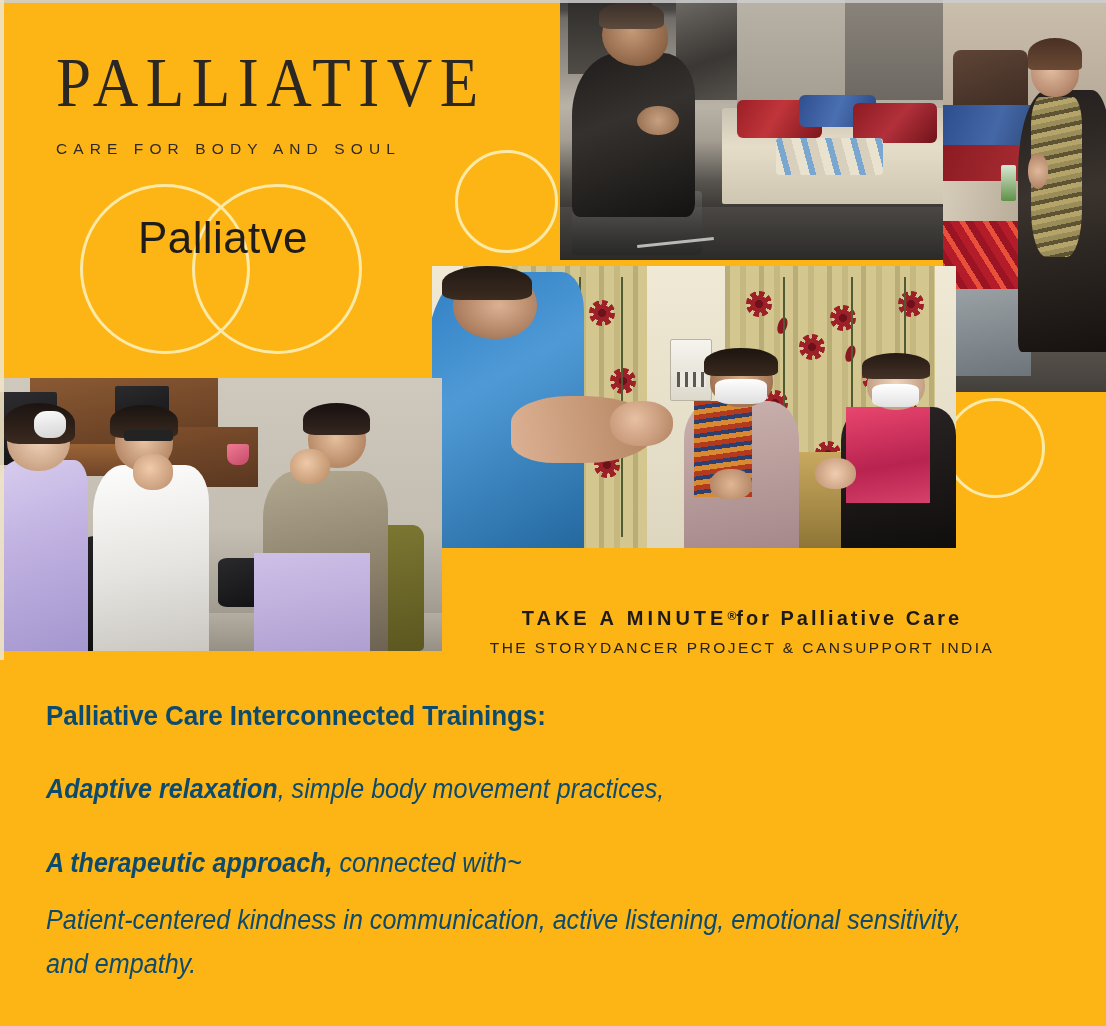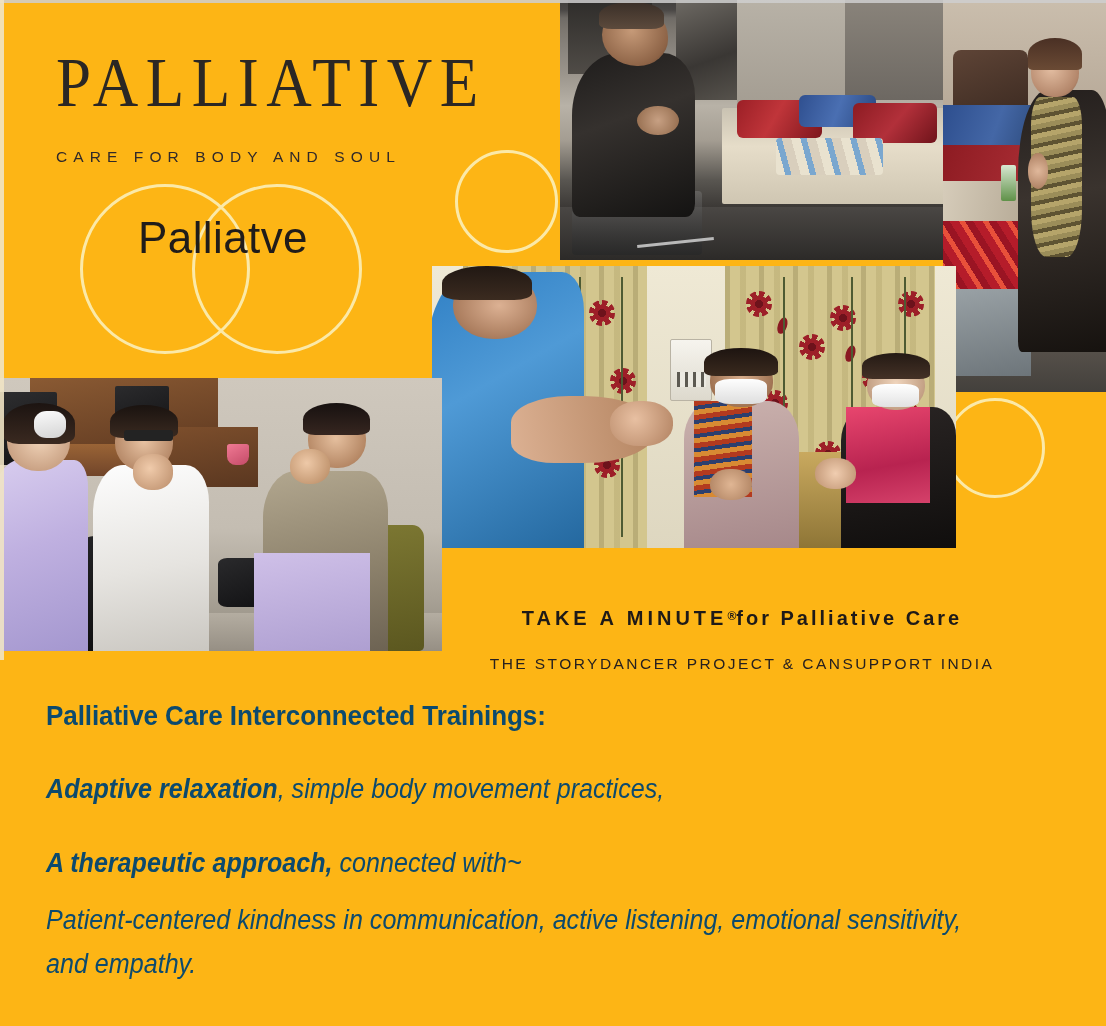--- a/index.html
+++ b/index.html
@@ -43,21 +43,21 @@
     font-size: 63px;
     line-height: 1.05;
     letter-spacing: 7.5px;
     color: #2b2724;
     font-weight: 400;
     white-space: nowrap;
     transform: scaleY(1.12);
     transform-origin: left top;
   }
   .logo-sub {
-    margin-top: 36px;
+    margin-top: 28px;
     font-family: "Liberation Sans", sans-serif;
     font-size: 15.5px;
     letter-spacing: 6.1px;
     color: #30292a;
     font-weight: 400;
     white-space: nowrap;
   }
 
   
   .circ {
@@ -239,21 +239,21 @@
     font-size: 20px;
     font-weight: 700;
     letter-spacing: 4.0px;
     color: #1e1a18;
     white-space: nowrap;
     margin-top: 42px;
   }
   .tagline-1 .reg { font-size: 12px; vertical-align: 5px; letter-spacing: 0; }
   .tagline-1 .mixed { font-weight: 700; letter-spacing: 3.0px; }
   .tagline-2 {
-    margin-top: 25px;
+    margin-top: 9px;
     font-family: "Liberation Sans", sans-serif;
     font-size: 15.5px;
     font-weight: 400;
     letter-spacing: 2.45px;
     color: #262020;
     white-space: nowrap;
   }
 
   
   .body-copy {

